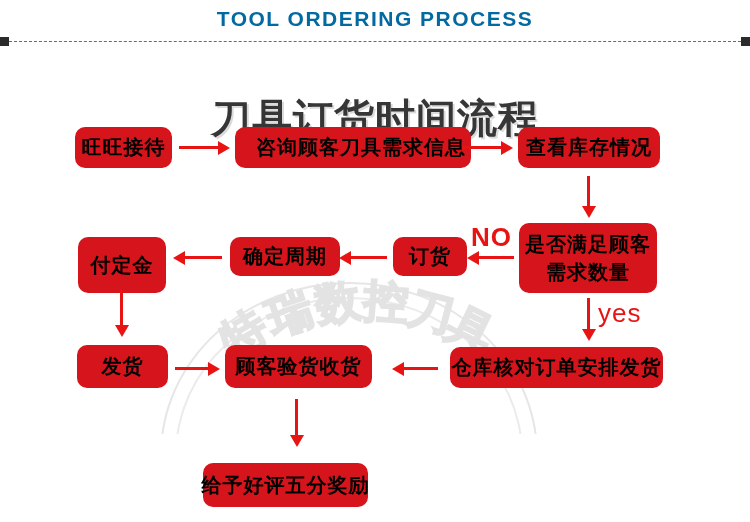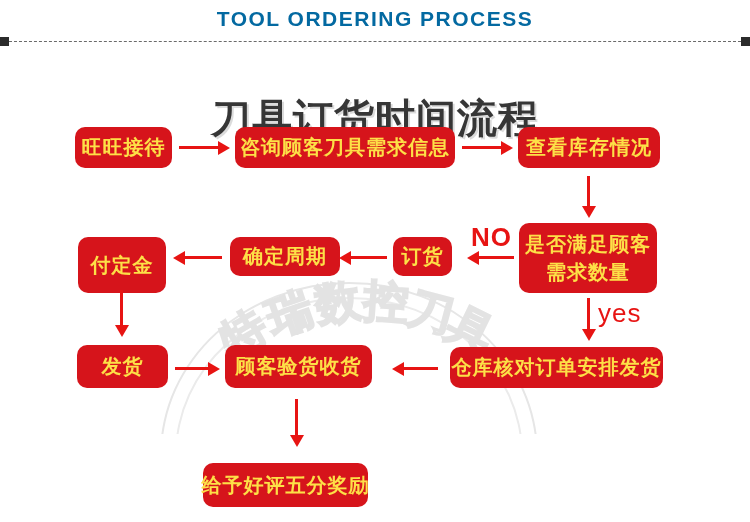--- a/index.html
+++ b/index.html
@@ -38,21 +38,21 @@
   .wm-arc.outer{left:12px;top:16px;width:374px;height:342px;border:2.5px solid #e6e6e6;}
   .wm-arc.inner{left:27px;top:31px;width:344px;height:312px;border:2.5px solid #ebebeb;}
   .wm-char{
     position:absolute;width:48px;height:48px;line-height:48px;text-align:center;
     font-size:45px;font-weight:bold;color:#ffffff;
     -webkit-text-stroke:2px var(--wm-gray);
   }
   
   .node{
     position:absolute;z-index:2;background:var(--red-box);border-radius:10px;
-    color:#fde047;font-weight:bold;font-size:20px;white-space:nowrap;
+    color:#000000;font-weight:bold;font-size:20px;white-space:nowrap;
     display:flex;align-items:center;justify-content:center;text-align:center;
     letter-spacing:1px;
   }
   .node .two-line{line-height:28px;letter-spacing:1px;}
   
   .edge{position:absolute;z-index:2;background:var(--red-arrow);}
   .edge.h{height:3px;}
   .edge.v{width:3px;}
   .edge.right::after{
     content:"";position:absolute;right:-11px;top:50%;transform:translateY(-50%);
@@ -94,35 +94,35 @@
     <span class="wm-char" style="left:266px;top:290px;transform:rotate(-19deg);">瑞</span>
     <span class="wm-char" style="left:314px;top:279px;transform:rotate(-8deg);">数</span>
     <span class="wm-char" style="left:362px;top:278px;transform:rotate(4deg);">控</span>
     <span class="wm-char" style="left:407px;top:288px;transform:rotate(15deg);">刀</span>
     <span class="wm-char" style="left:447px;top:306px;transform:rotate(26deg);">具</span>
   </div>
 
   <div class="node" style="left:75px;top:127px;width:97px;height:41px;">
     <span>旺旺接待</span>
   </div>
-  <div class="node" style="left:235px;top:127px;width:220px;height:41px;">
+  <div class="node" style="left:235px;top:127px;width:220px;height:41px;padding-left:16px;">
     <span>咨询顾客刀具需求信息</span>
   </div>
   <div class="node" style="left:518px;top:127px;width:142px;height:41px;">
     <span>查看库存情况</span>
   </div>
 
   <div class="node" style="left:519px;top:223px;width:138px;height:70px;">
     <span class="two-line">
       <span>是否满足顾客</span><br>
       <span>需求数量</span>
     </span>
   </div>
 
-  <div class="node" style="left:393px;top:237px;width:59px;height:39px;">
+  <div class="node" style="left:393px;top:237px;width:74px;height:39px;">
     <span>订货</span>
   </div>
   <div class="node" style="left:230px;top:237px;width:110px;height:39px;">
     <span>确定周期</span>
   </div>
   <div class="node" style="left:78px;top:237px;width:88px;height:56px;">
     <span>付定金</span>
   </div>
 
   <div class="node" style="left:77px;top:345px;width:91px;height:43px;">

